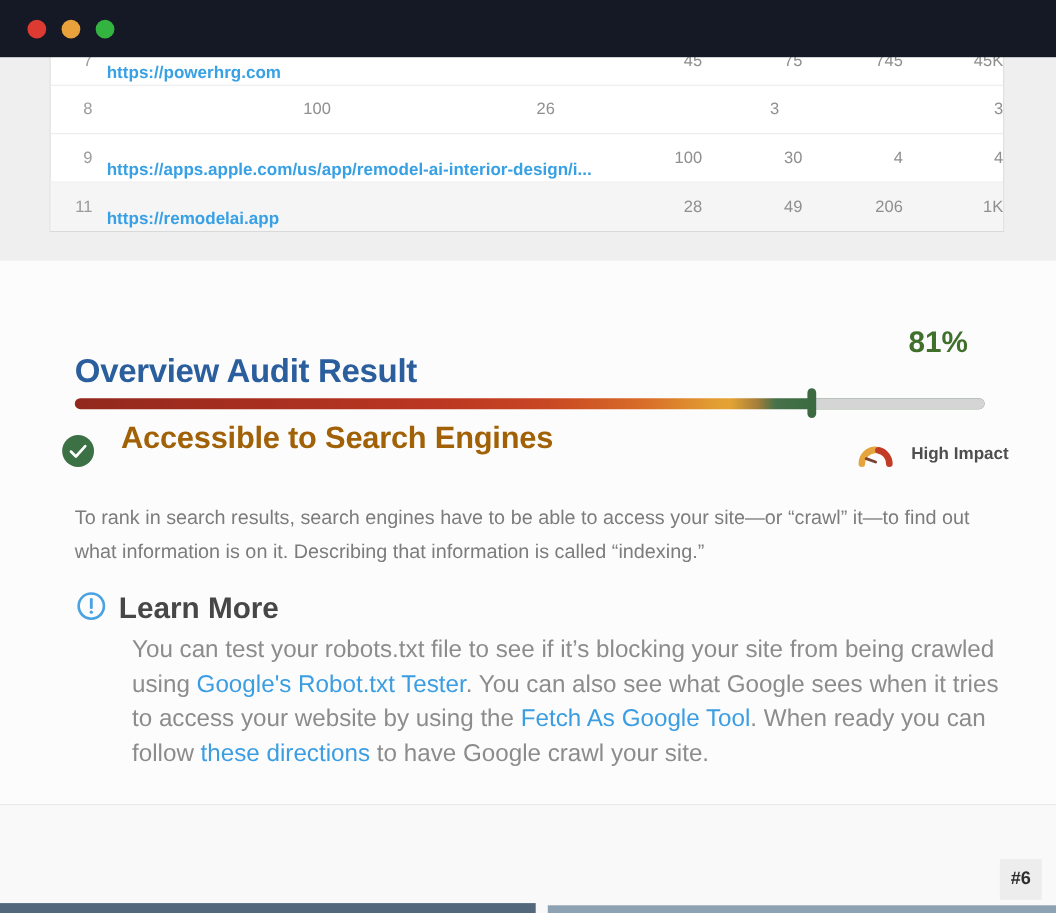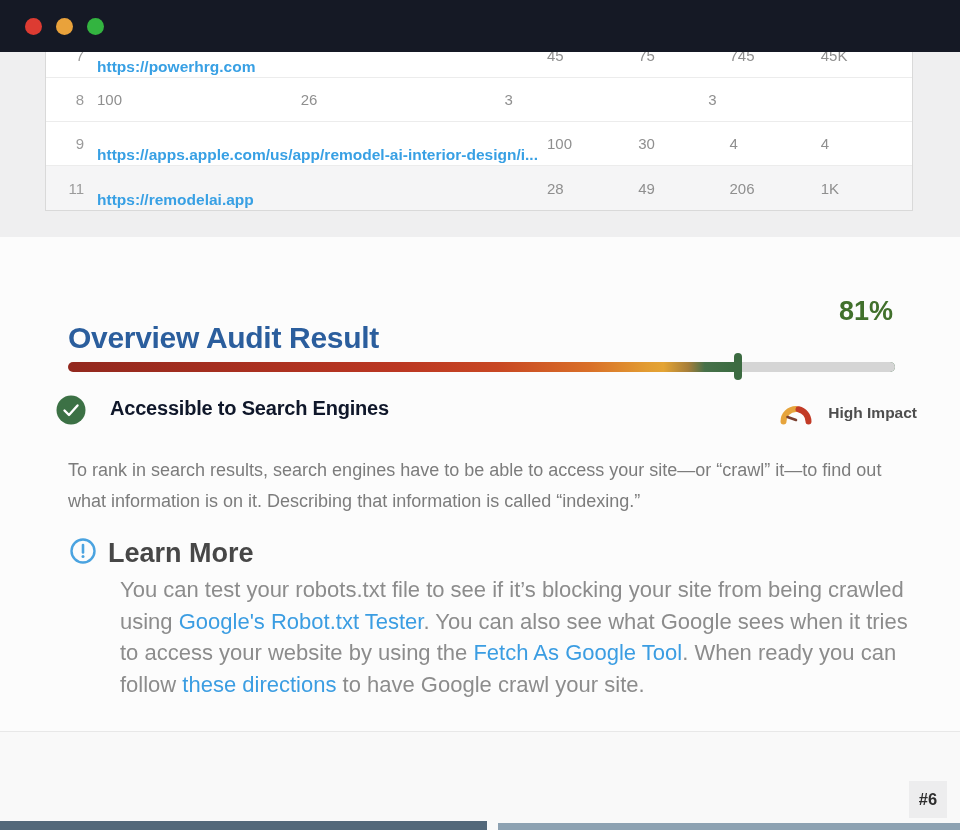--- a/index.html
+++ b/index.html
@@ -16,37 +16,37 @@
 
   
   .card{position:absolute;left:45px;top:33px;width:868px;background:#ffffff;
         border:1px solid #d9d9d9;z-index:1;box-sizing:border-box;}
   .trow{display:flex;align-items:center;height:44px;border-bottom:1px solid #ececec;
         padding-left:12px;box-sizing:border-box;}
   .trow:last-child{border-bottom:none;background:#f5f5f6;}
   .rank{width:26px;text-align:right;margin-right:13px;color:#9b9b9b;font-size:15px;flex:none;}
   .url{width:450px;flex:none;color:#38a0e4;font-size:15.5px;font-weight:600;text-decoration:none;
        white-space:nowrap;overflow:hidden;margin-top:23px;}
-  .val{flex:1;text-align:left;color:#8f8f8f;font-size:15px;}
+  .val{flex:1;text-align:right;color:#8f8f8f;font-size:15px;}
 
   
   .main{position:absolute;left:0;top:237px;width:960px;height:494px;background:#fcfcfc;}
   .h1{position:absolute;left:68px;top:56px;font-size:30px;font-weight:bold;color:#2b5e9d;
       letter-spacing:-0.3px;margin-top:28px;}
-  .score{position:absolute;right:67px;top:59px;font-size:27px;font-weight:bold;color:#41702c;}
+  .score{position:absolute;right:80px;top:59px;font-size:27px;font-weight:bold;color:#41702c;}
 
   .bar{position:absolute;left:68px;top:125px;width:827px;height:10px;border-radius:5px;
        background:linear-gradient(90deg,#92281e 0%,#a52e1f 18%,#bb3722 40%,#c84723 52%,
                   #d96f28 63%,#e29c32 70%,#e4a434 72%,#a67e3a 75%,#47714a 77%,#3a6b40 81%,#3a6b40 100%);}
   .bar-remainder{position:absolute;top:0;right:0;height:10px;background:#d5d5d5;
                  border-radius:0 5px 5px 0;}
   .bar-handle{position:absolute;top:-9px;width:8px;height:27px;border-radius:4px;background:#3c6b41;}
 
   .check-icon{position:absolute;left:56px;top:158px;}
-  .sec-title{position:absolute;left:110px;top:160px;font-size:20px;font-weight:bold;color:#0f172a;
+  .sec-title{position:absolute;left:110px;top:145px;font-size:28px;font-weight:bold;color:#a16207;
              letter-spacing:-0.2px;}
   .gauge-icon{position:absolute;left:779px;top:164px;}
   .impact{position:absolute;right:43px;top:167px;font-size:15.5px;font-weight:bold;color:#4e4e4e;}
 
   .desc{position:absolute;left:68px;top:218px;width:822px;font-size:18px;line-height:31px;
         color:#7c7c7c;margin:0;}
 
   .learn-icon{position:absolute;left:70px;top:301px;}
   .learn-title{position:absolute;left:108px;top:301px;font-size:27px;font-weight:bold;color:#474747;}
   .learn-text{position:absolute;left:120px;top:337px;width:788px;font-size:22px;line-height:31.5px;

